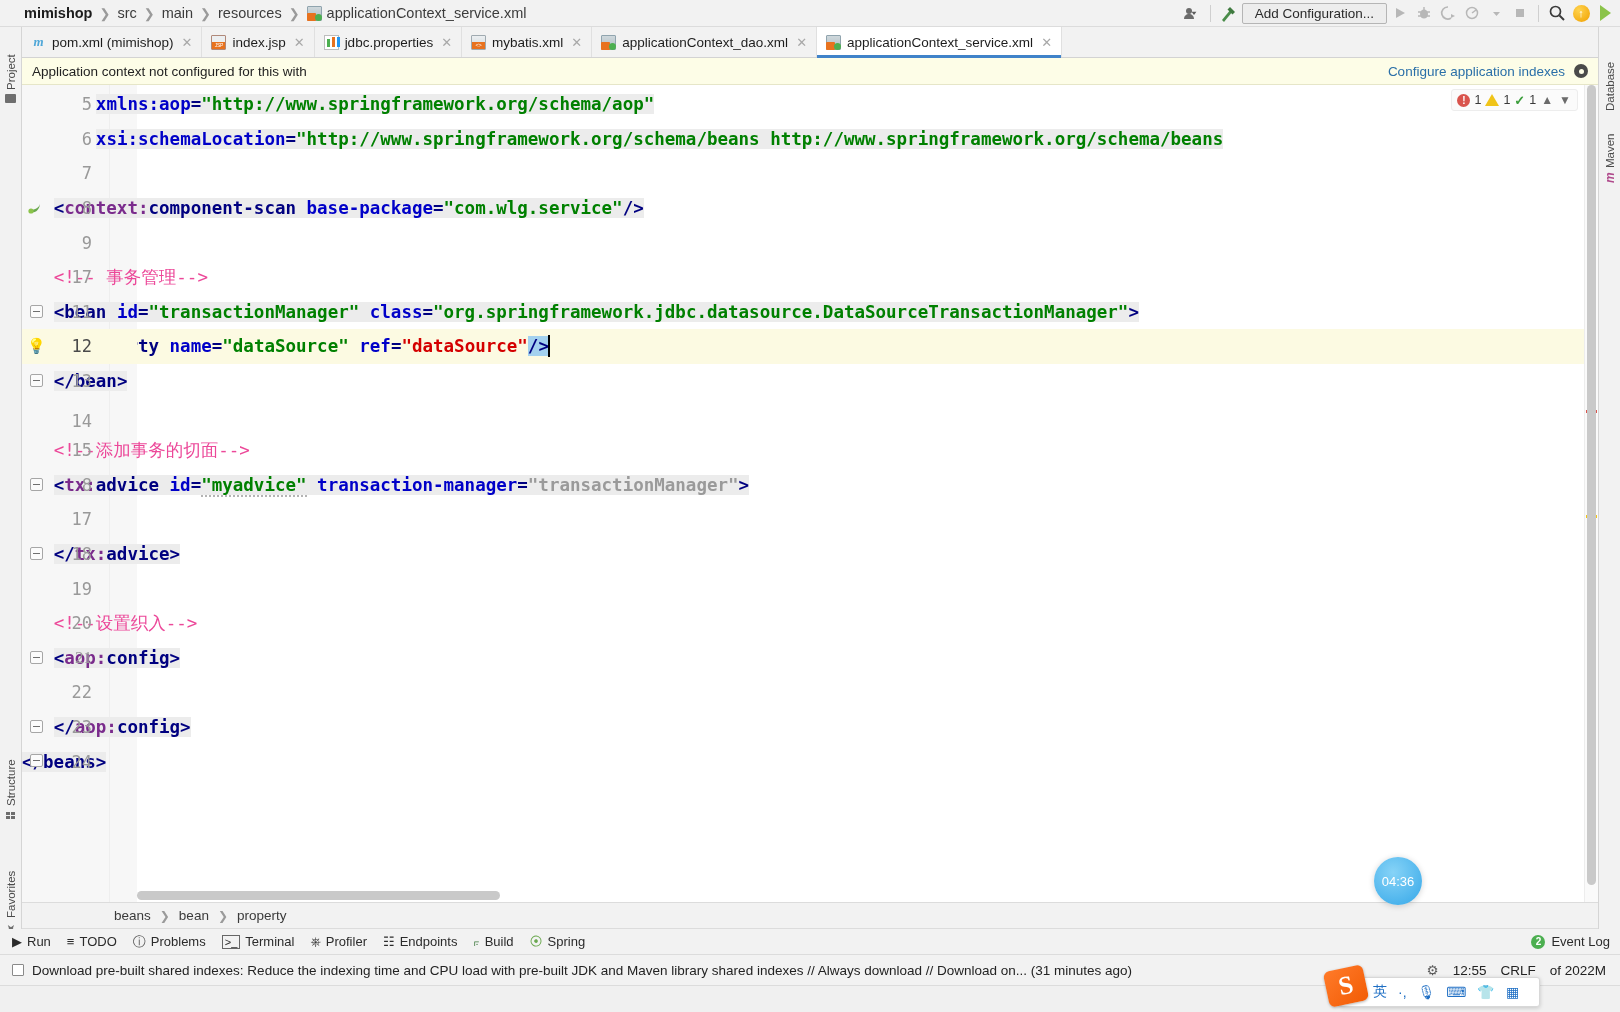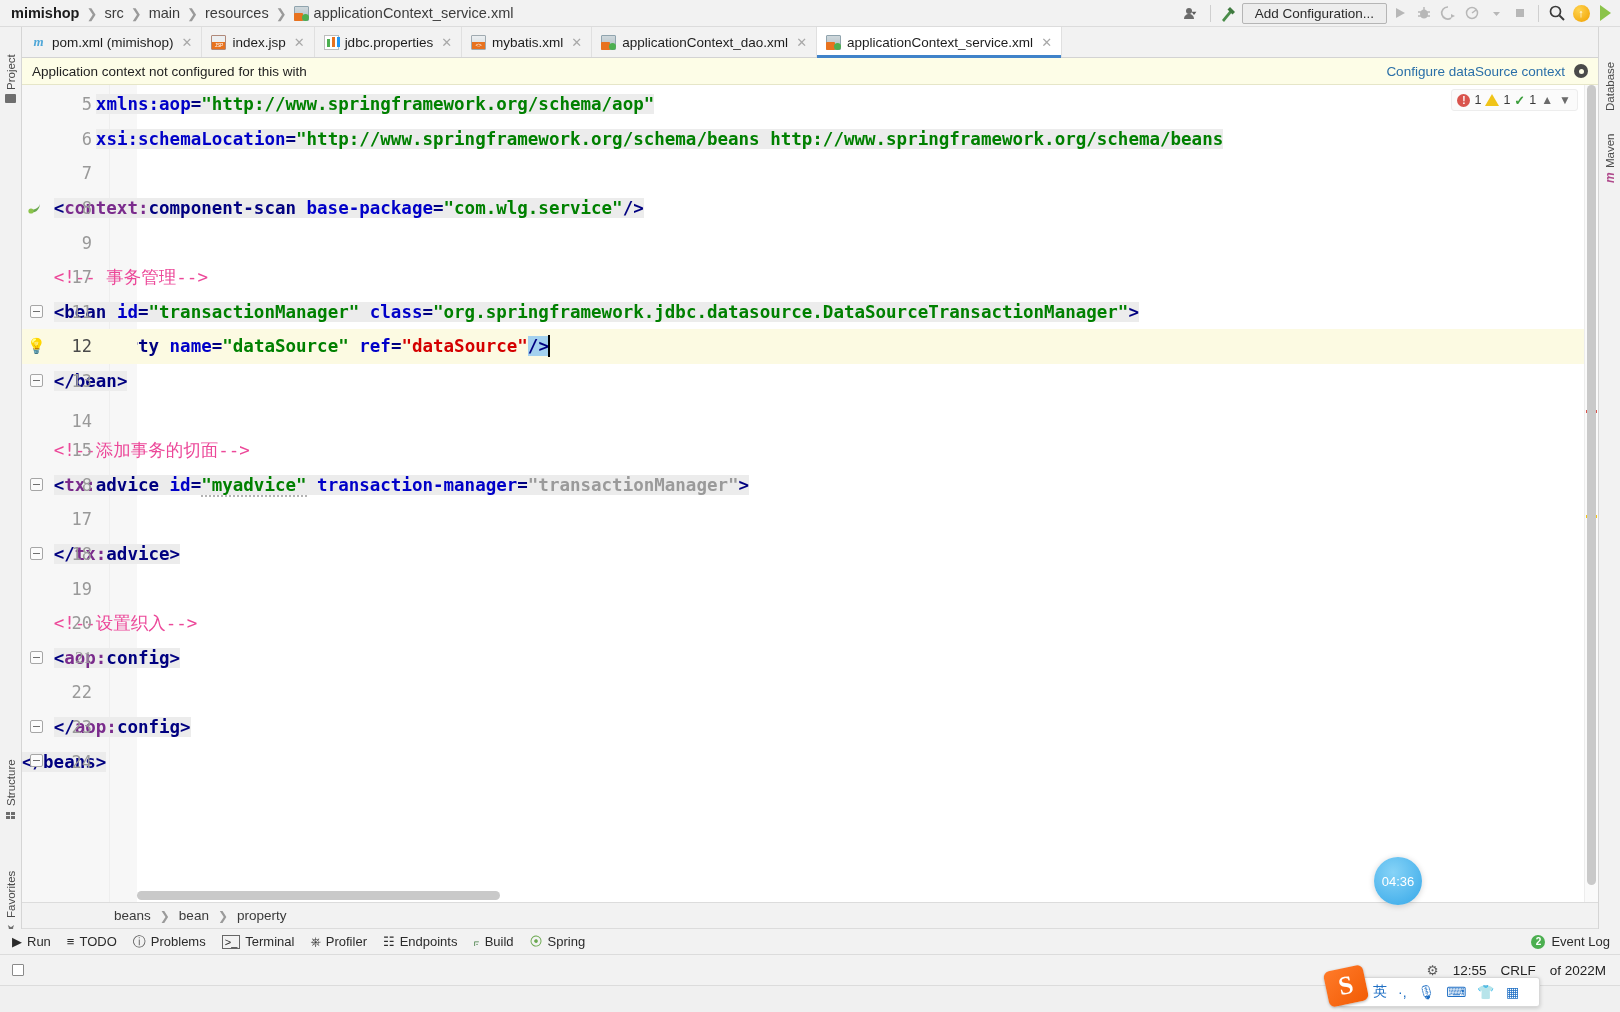--- a/index.html
+++ b/index.html
@@ -11,21 +11,21 @@
     color: #2b2b2b;
   }
   #app { position: relative; width: 1620px; height: 1012px; }
 
   
   .navbar {
     position: absolute; left: 0; top: 0; width: 1620px; height: 27px;
     background: #f2f2f2; border-bottom: 1px solid #dcdcdc;
     display: flex; align-items: center;
   }
-  .crumbs { display: flex; align-items: center; padding-left: 11px; font-size: 14.5px; }
+  .crumbs { display: flex; align-items: center; padding-left: 24px; font-size: 14.5px; }
   .crumbs .proj { font-weight: bold; color: #1c1c1c; }
   .crumbs .sep { color: #9a9a9a; margin: 0 7px; font-size: 13px; }
   .crumbs .seg { color: #3c3c3c; }
   .crumbs .seg.file { display: flex; align-items: center; gap: 5px; }
 
   .xmlicon {
     width: 15px; height: 15px; position: relative; display: inline-block;
     background: linear-gradient(#cfd8dc,#b0bec5);
     border: 1px solid #90a4ae; border-radius: 1px;
   }
@@ -439,21 +439,21 @@
     </div>
     <div class="tab active">
       <span class="xmlicon"></span>
       <span>applicationContext_service.xml</span>
       <span class="x">✕</span>
     </div>
   </div>
 
   <div class="banner">
     <span>Application context not configured for this with</span>
-    <span class="link">Configure dataSource context</span>
+    <span class="link">Configure application indexes</span>
     <span class="gear"></span>
   </div>
 
   <div class="editor">
     <div class="gutter"></div>
     <div class="foldgutter"></div>
 
     <div id="lines-host">
         <div class="line" style="top: 2px; padding-left: 73.85px;"><span class="bg-tag"><span class="attr">xmlns:aop</span><span class="punct">=</span><span class="val">"http://www.springframework.org/schema/aop"</span></span></div>
         <div class="line" style="top: 36.6px; padding-left: 73.85px;"><span class="bg-tag"><span class="attr">xsi:schemaLocation</span><span class="punct">=</span><span class="val">"http://www.springframework.org/schema/beans http://www.springframework.org/schema/beans</span></span></div>
@@ -595,20 +595,21 @@
       <span>Spring</span>
     </div>
     <div class="twbar-right">
       <span class="ev-badge">2</span>
       <span>Event Log</span>
     </div>
   </div>
 
   <div class="statusbar">
     <span class="checkbox-glyph"></span>
+    <span>Download pre-built shared indexes: Reduce the indexing time and CPU load with pre-built JDK and Maven library shared indexes // Always download // Download on... (31 minutes ago)</span>
     <div class="sb-right">
       <span style="color:#5a5a5a;">⚙</span>
       <span>12:55</span>
       <span>CRLF</span>
       <span>of 2022M</span>
     </div>
   </div>
 
   <div class="taskbar"></div>
 

